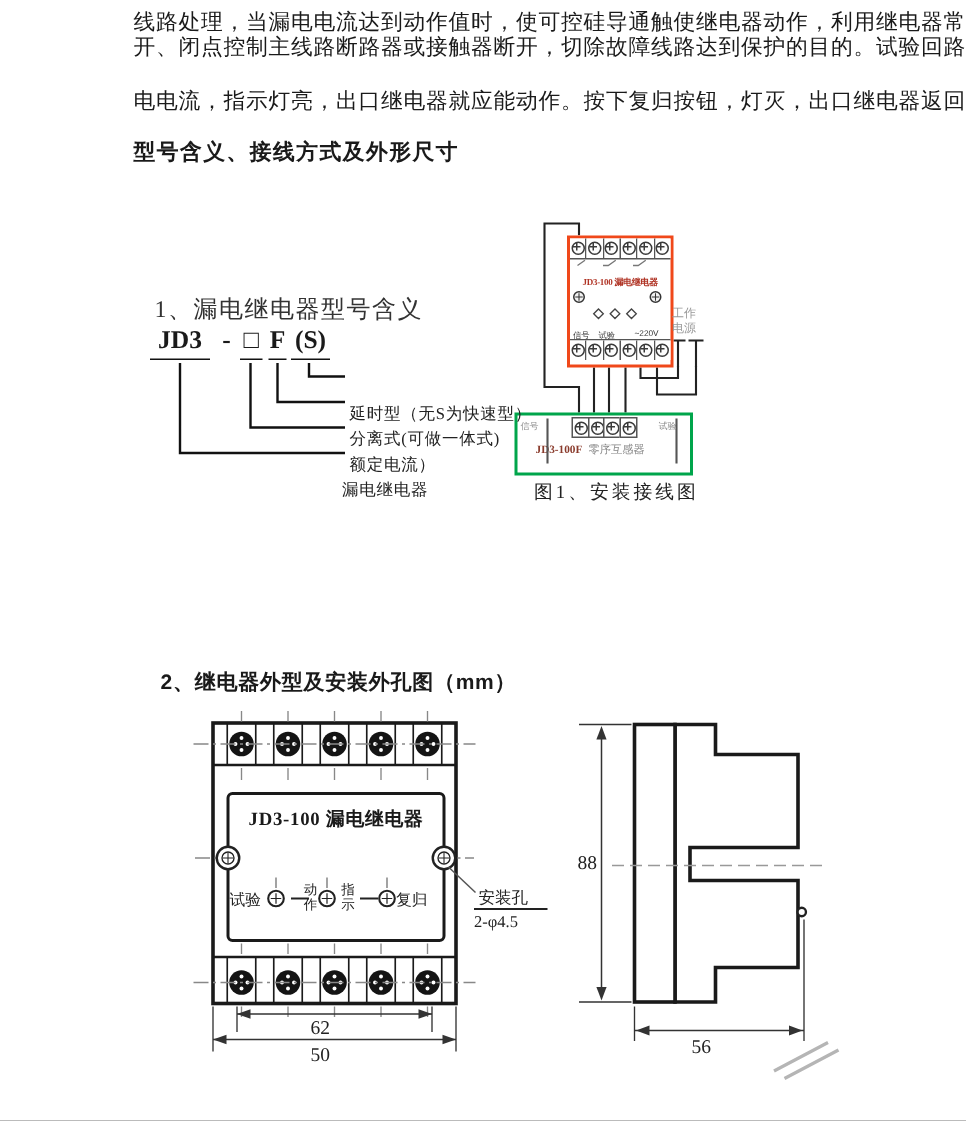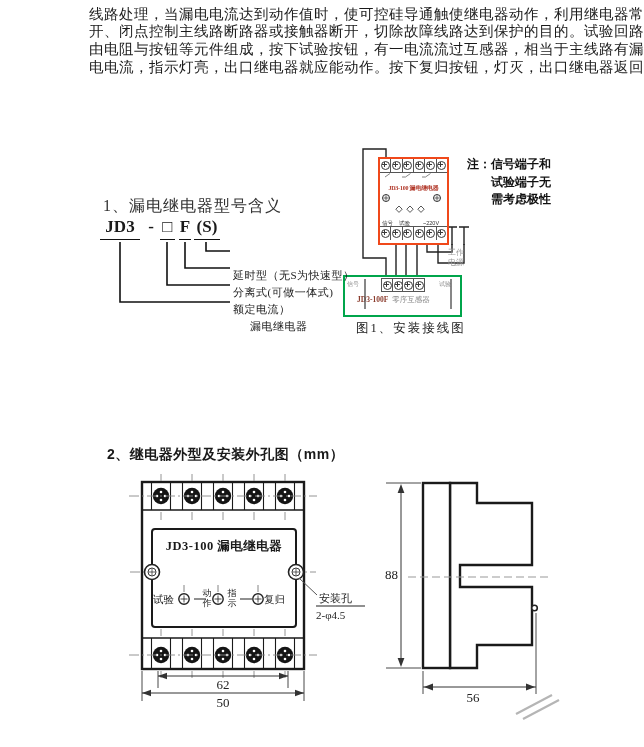--- a/index.html
+++ b/index.html
@@ -31,36 +31,36 @@
   .screw::before{content:"";position:absolute;left:0;top:2px;width:5px;height:1px;background:#3a3a3a;}
   .screw::after{content:"";position:absolute;left:2px;top:0;width:1px;height:5px;background:#3a3a3a;}
   .relay-name{position:absolute;left:0;right:0;top:25px;text-align:center;font-size:6px;font-weight:bold;
               color:#b03425;white-space:nowrap;letter-spacing:-0.2px;}
   .r-sub{position:absolute;top:62px;height:6px;left:0;right:0;font-size:5.5px;color:#333;
          font-family:"Liberation Sans","DejaVu Sans",sans-serif;}
   .r-sub span{position:absolute;top:-1px;}
   .note{font-family:"Liberation Sans","DejaVu Sans",sans-serif;font-size:12px;font-weight:bold;
         line-height:17.5px;color:#111;}
   .note .ind{padding-left:24px;}
-  .power{font-family:"Liberation Sans","DejaVu Sans",sans-serif;font-size:8px;line-height:9.5px;color:#999;margin-top:44px;}
+  .power{font-family:"Liberation Sans","DejaVu Sans",sans-serif;font-size:8px;line-height:9.5px;color:#999;}
   .ct-box{position:absolute;left:343px;top:275px;width:115px;height:38px;background:#fff;
           border:2px solid #00a54b;z-index:2;}
   .ct-cell{position:absolute;top:1px;width:10px;height:12px;border:1px solid #555;background:#fff;
            display:flex;align-items:center;justify-content:center;}
   .ct-side-label{position:absolute;top:3px;font-size:6px;color:#8a8a8a;
                  font-family:"Liberation Sans","DejaVu Sans",sans-serif;}
   .ct-name{position:absolute;left:12px;top:18px;font-size:7.5px;white-space:nowrap;}
   .ct-name b{color:#8a3b2c;font-weight:bold;}
   .ct-name i{font-style:normal;color:#888;margin-left:4px;}
   .fig-caption{font-size:12.5px;color:#222;letter-spacing:2px;}
   
   .fv-name{font-size:12.5px;font-weight:bold;text-align:center;letter-spacing:0.5px;}
   .fv-small{font-size:10.5px;color:#222;}
   .fv-stack{width:12px;text-align:center;font-size:9px;line-height:9.5px;color:#222;}
-  .dim{font-size:13px;color:#222;text-align:center;}
+  .dim{font-size:13px;color:#222;}
   .dim.right{text-align:right;}
   .hole{font-size:11px;color:#222;}
   .footer-line{font-size:13.5px;letter-spacing:0.5px;}
   .footer-line .red{color:#e60000;}
 </style>
 </head>
 <body>
 
 <div class="page">
 
@@ -70,38 +70,38 @@
     </g>
     <g>
       <path d="M386 157 V149 H363 V258 H386 V277 M396 241 V277 M406 241 V277 M417 241 V277
                M427 241 V252 H452 V244 M438 241 V263 H464 V244" stroke="#222" stroke-width="1.4" fill="none"></path>
       <path d="M447 227 H457 M452 227 V245 M459 227 H469 M464 227 V245" stroke="#222" stroke-width="1.4" fill="none"></path>
     </g>
   </svg>
 
   <div class="txt intro-line" style="left:89px;top:5px;">线路处理，当漏电电流达到动作值时，使可控硅导通触使继电器动作，利用继电器常</div>
   <div class="txt intro-line" style="left:89px;top:22px;">开、闭点控制主线路断路器或接触器断开，切除故障线路达到保护的目的。试验回路</div>
-  <div class="txt intro-line" style="left:89px;top:40px;">由电阻与按钮等元件组成，按下试验按钮，有一电流流过互感器，相当于主线路有漏</div>
   <div class="txt intro-line" style="left:89px;top:58px;">电电流，指示灯亮，出口继电器就应能动作。按下复归按钮，灯灭，出口继电器返回。</div>
 
+  <div class="txt h1" style="left:89px;top:92px;">型号含义、接线方式及外形尺寸</div>
 
   <div class="txt subtitle" style="left:103px;top:196px;">1、漏电继电器型号含义</div>
 
   <div class="model-row">
     <span class="model-seg" style="left:0;width:40px;">JD3</span>
     <span class="model-seg noline" style="left:46px;width:10px;">-</span>
     <span class="model-seg" style="left:60px;width:15px;">□</span>
     <span class="model-seg" style="left:79px;width:12px;">F</span>
     <span class="model-seg" style="left:94px;width:26px;">(S)</span>
   </div>
 
   <div class="txt legend-item" style="left:233px;top:244px;">延时型（无S为快速型）</div>
   <div class="txt legend-item" style="left:233px;top:261px;">分离式(可做一体式)</div>
   <div class="txt legend-item" style="left:233px;top:278px;">额定电流）</div>
-  <div class="txt legend-item" style="left:250px;top:295px;">漏电继电器</div>
+  <div class="txt legend-item" style="left:228px;top:295px;">漏电继电器</div>
 
   <div class="relay-box">
     <div class="r-row r-strip" style="top:0;">
       <span class="cell">
           <i class="screw"></i>
         </span>
       <span class="cell">
           <i class="screw"></i>
         </span>
       <span class="cell">
@@ -138,25 +138,20 @@
         </span>
       <span class="cell">
           <i class="screw"></i>
         </span>
       <span class="cell">
           <i class="screw"></i>
         </span>
     </div>
   </div>
 
-  <div class="txt note" style="left:467px;top:156px;">
-    <div>注：信号端子和</div>
-    <div class="ind">试验端子无</div>
-    <div class="ind">需考虑极性</div>
-  </div>
   <div class="txt power" style="left:448px;top:204px;">
     <div>工作</div>
     <div>电源</div>
   </div>
 
   <div class="ct-box">
     <span class="ct-side-label" style="left:2px;">信号</span>
     <span class="ct-side-label" style="left:94px;">试验</span>
     <span class="ct-cell" style="left:36px;">
         <i class="screw"></i>

